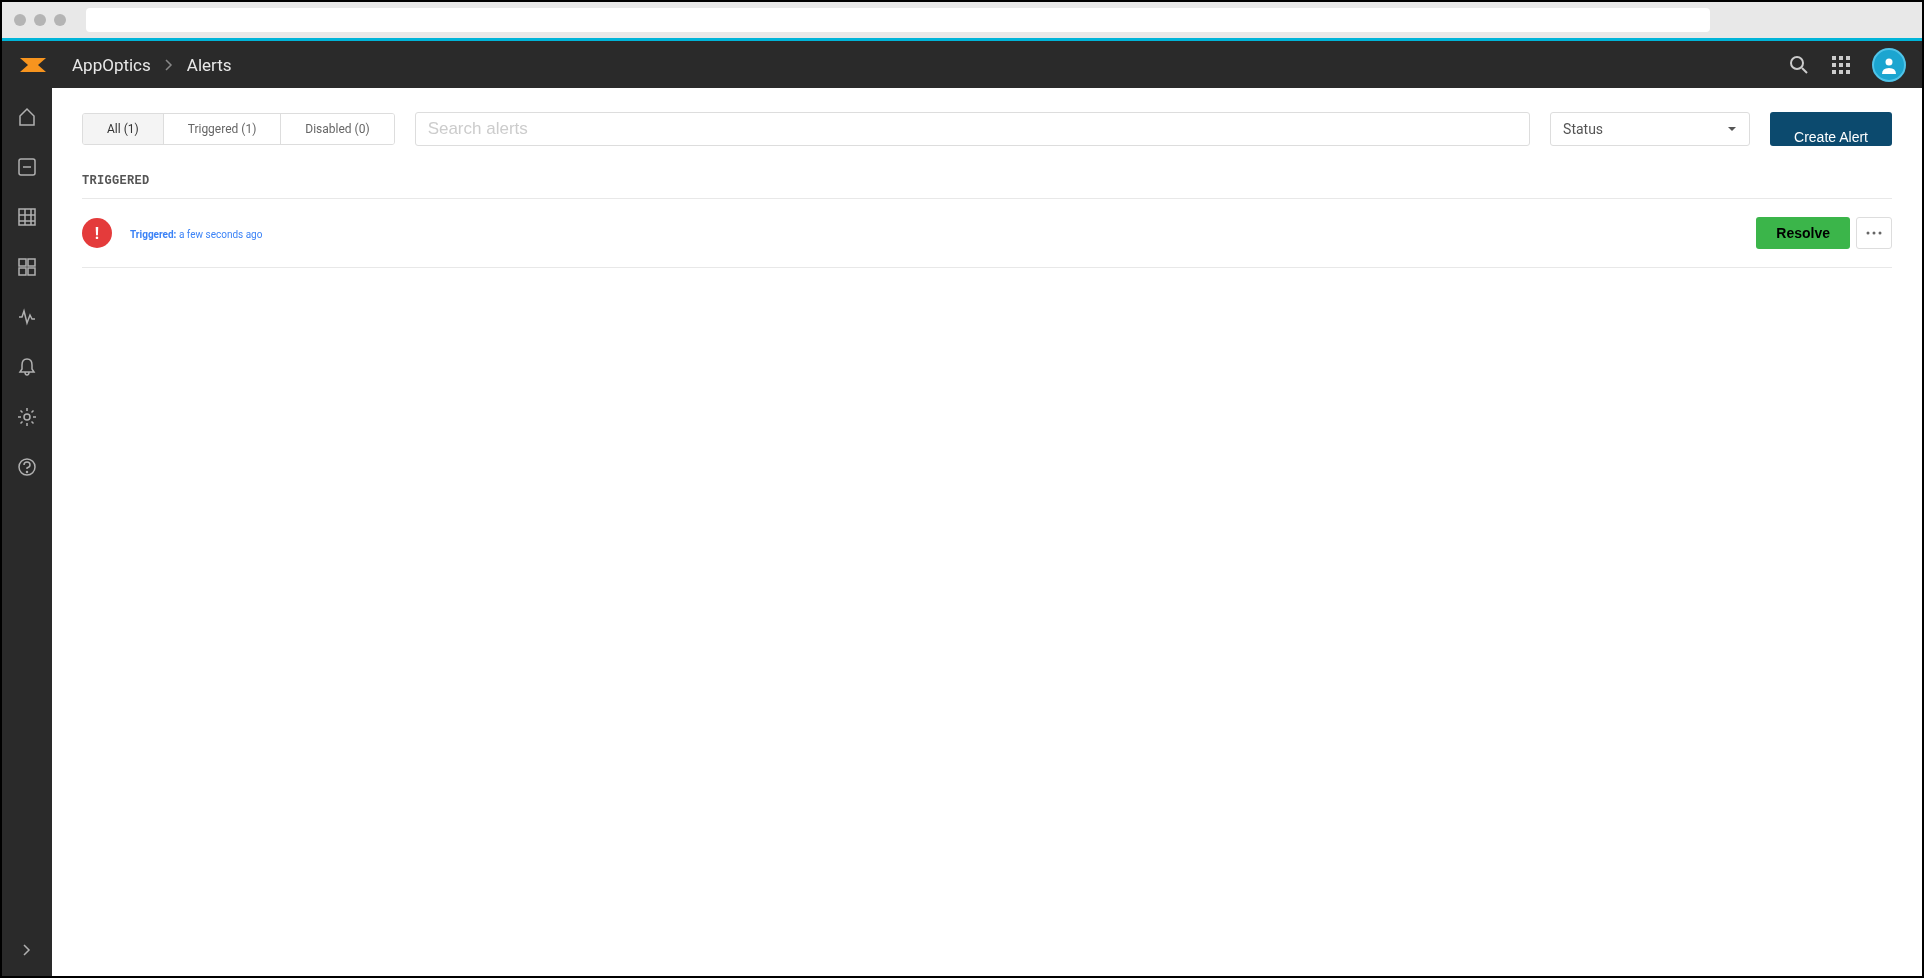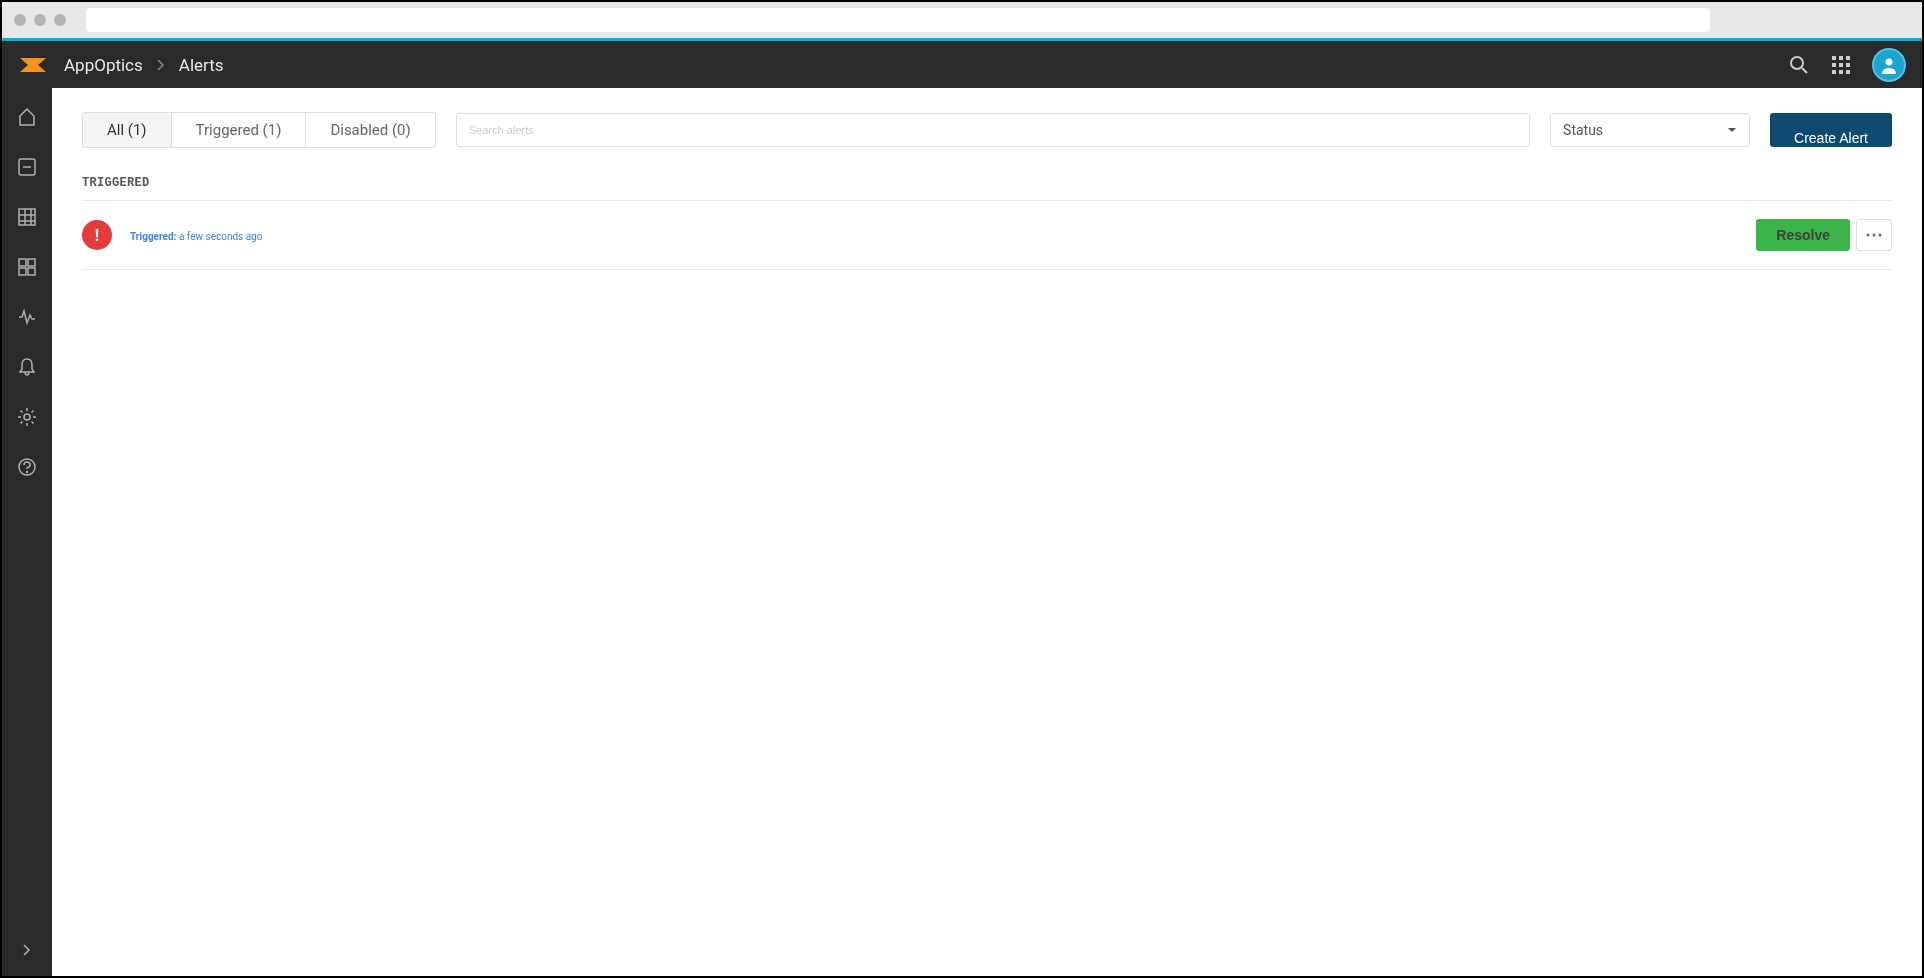--- a/index.html
+++ b/index.html
@@ -65,20 +65,21 @@
       height: 22px;
       display: flex;
       align-items: center;
       justify-content: center;
     }
     .breadcrumb {
       display: flex;
       align-items: center;
       gap: 14px;
       font-size: 17px;
+      margin-left: 8px;
     }
     .breadcrumb-sep {
       color: #888;
       font-size: 14px;
     }
     .top-nav-right {
       margin-left: auto;
       display: flex;
       align-items: center;
       gap: 20px;
@@ -150,38 +151,38 @@
       margin-bottom: 28px;
     }
     .tab-group {
       display: flex;
       border: 1px solid #ddd;
       border-radius: 3px;
       overflow: hidden;
     }
     .tab {
       padding: 8px 24px;
-      font-size: 15px;
+      font-size: 12px;
       color: #666;
       background: #fff;
       cursor: pointer;
       border-right: 1px solid #ddd;
     }
     .tab:last-child { border-right: none; }
     .tab.active {
       background: #f4f4f4;
       color: #333;
     }
     .search-box {
       flex: 1;
       height: 34px;
       border: 1px solid #ddd;
       border-radius: 3px;
       padding: 0 12px;
-      font-size: 11px;
+      font-size: 17px;
       color: #888;
       outline: none;
     }
     .search-box::placeholder { color: #ccc; }
     .status-dropdown {
       width: 200px;
       height: 34px;
       border: 1px solid #ddd;
       border-radius: 3px;
       padding: 8px 12px;
@@ -254,21 +255,21 @@
     }
     .alert-meta strong { font-weight: 700; }
     .alert-actions {
       display: flex;
       gap: 6px;
     }
     .resolve-btn {
       height: 32px;
       padding: 0 20px;
       background: #3bb54a;
-      color: #404040;
+      color: #000000;
       border: none;
       border-radius: 3px;
       font-weight: 600;
       font-size: 14px;
       cursor: pointer;
     }
     .more-btn {
       width: 36px;
       height: 32px;
       border: 1px solid #ddd;

